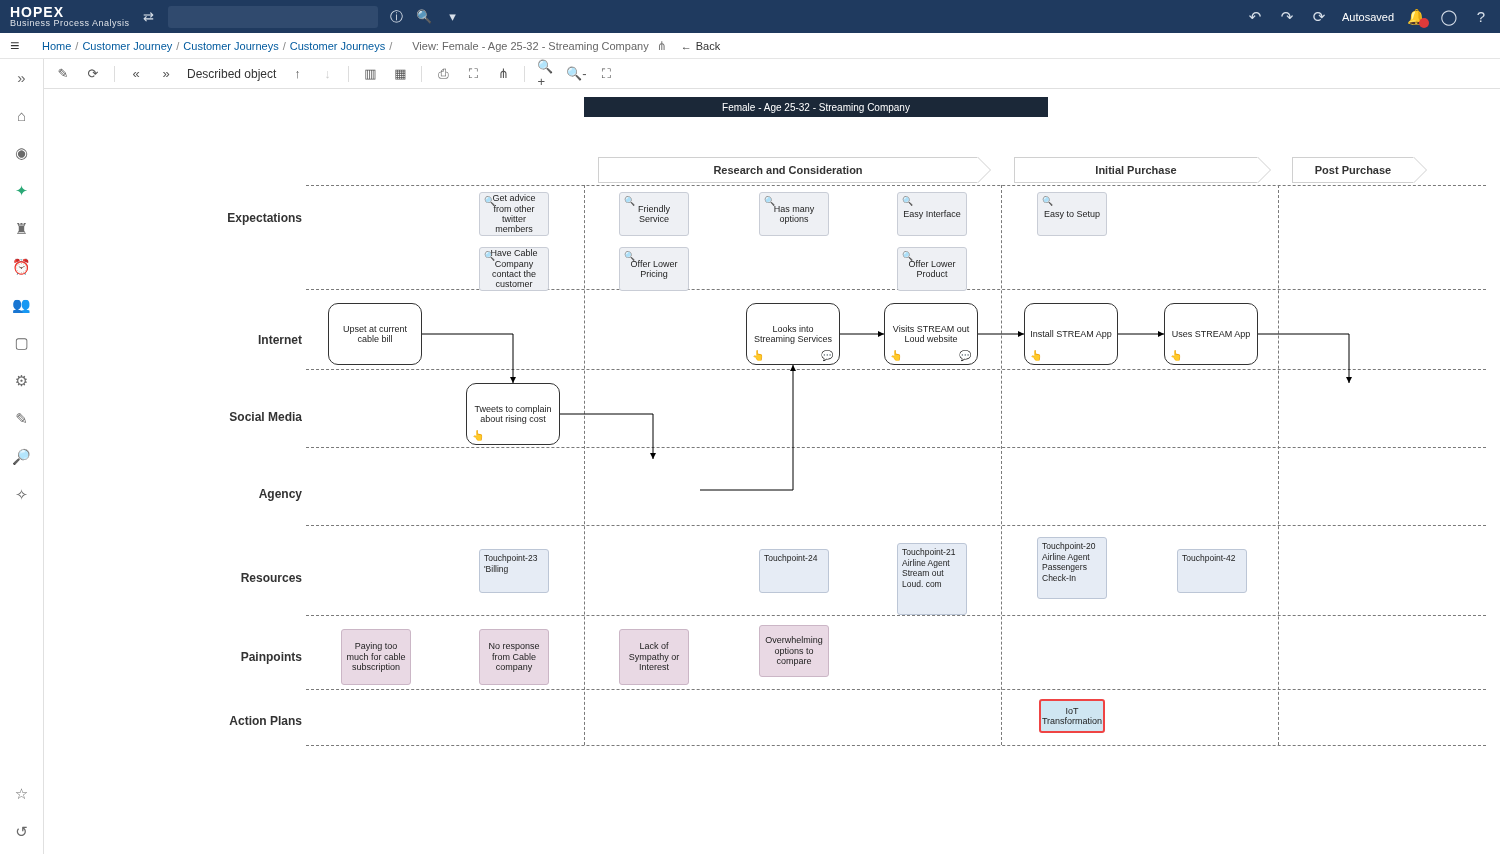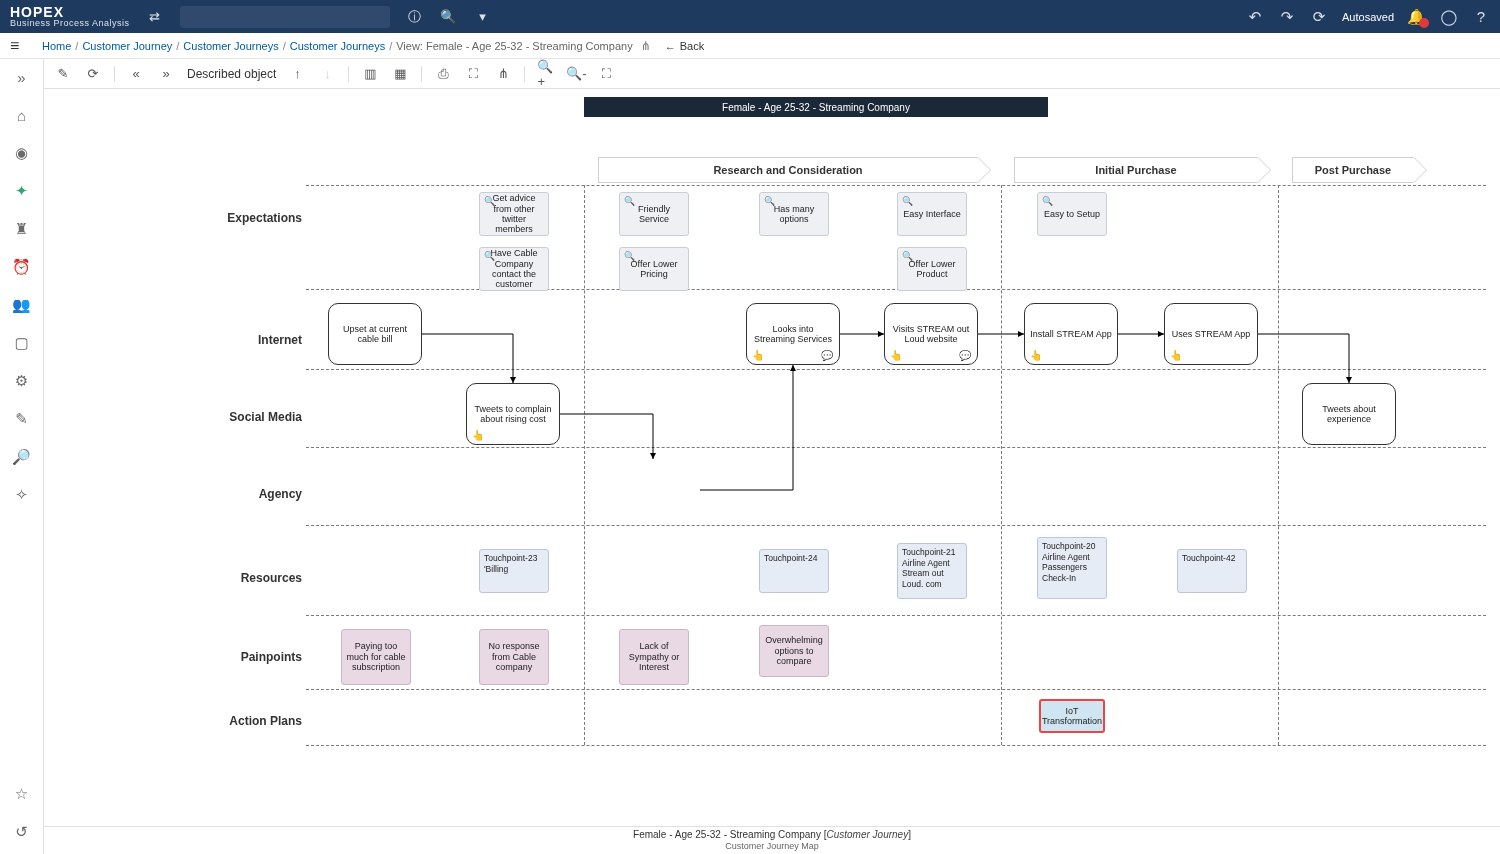--- a/index.html
+++ b/index.html
@@ -13,37 +13,37 @@
     --expect-fill:#eef0f4;
     --resource-fill:#e6ecf5;
     --pain-fill:#e9d9e4;
     --plan-fill:#cfe6f2;
     --sidebar-bg:#f0f0f0;
     --icon:#6a6a6a;
   }
   *{box-sizing:border-box;font-family:"Segoe UI",Arial,sans-serif;}
   html,body{margin:0;padding:0;width:1500px;height:854px;background:#ffffff;overflow:hidden;}
   
-  .topbar{background:var(--topbar-bg);color:var(--topbar-fg);height:33px;display:flex;align-items:center;gap:16px;padding:16px 10px;font-size:11px;}
+  .topbar{background:var(--topbar-bg);color:var(--topbar-fg);height:33px;display:flex;align-items:center;gap:10px;padding:16px 10px;font-size:11px;}
   .brand{display:flex;flex-direction:column;line-height:1;}
   .brand-name{font-weight:700;font-size:14px;letter-spacing:1px;}
   .brand-sub{font-size:9px;opacity:.85;letter-spacing:.5px;}
   .top-ico{width:18px;height:18px;display:flex;align-items:center;justify-content:center;color:#d8e0ea;font-size:13px;}
   .top-search{background:#304a6e;height:22px;width:210px;border-radius:3px;}
   .flex-spacer{flex:1;}
   .top-right{display:flex;align-items:center;gap:14px;}
   .top-right .top-ico{font-size:15px;}
   .notif{position:relative;}
   .notif::after{content:"";position:absolute;right:-3px;bottom:-2px;width:10px;height:10px;border-radius:50%;background:#e03a3a;}
   
   .crumbrow{height:26px;border-bottom:1px solid #e5e5e5;display:flex;align-items:center;font-size:11px;padding-left:10px;background:#fff;position:relative;}
   .hamb{position:absolute;left:10px;top:4px;font-size:16px;color:#333;}
   .crumb{color:var(--crumb);text-decoration:none;margin:0 4px;}
   .sep{color:#888;}
-  .crumb-plain{color:#666;margin-left:4px;text-align:right;}
+  .crumb-plain{color:#666;margin-left:20px;text-align:right;}
   .crumbrow .share-ico{margin-left:8px;color:#777;font-size:12px;}
   .back-group{display:flex;align-items:center;gap:4px;margin-left:14px;color:#333;}
   
   .body{position:absolute;left:0;right:0;top:59px;bottom:0;display:flex;}
   .left-rail{width:44px;background:#fff;border-right:1px solid #e0e0e0;display:flex;flex-direction:column;align-items:center;padding-top:6px;gap:14px;}
   .left-rail .rail-ico{width:24px;height:24px;display:flex;align-items:center;justify-content:center;color:var(--icon);font-size:15px;}
   .left-rail .bottom{margin-top:auto;margin-bottom:10px;display:flex;flex-direction:column;gap:14px;align-items:center;}
   .main{flex:1;position:relative;background:#fff;overflow:hidden;}
   
   .toolbar{height:30px;border-bottom:1px solid #e0e0e0;display:flex;align-items:center;gap:12px;padding:0 10px;font-size:12px;color:#555;}
@@ -253,31 +253,28 @@
           <span>Visits STREAM out Loud website</span>
         </div>
       <div class="card step" id="s6" style="left:980px;top:214px">
           <span class="s-ico-l">👆</span>
           <span>Install STREAM App</span>
         </div>
       <div class="card step" id="s7" style="left:1120px;top:214px">
           <span class="s-ico-l">👆</span>
           <span>Uses STREAM App</span>
         </div>
-      <div class="card step" id="s8" style="left:1258px;top:294px">
-          <span>Tweets about experience</span>
-        </div>
 
       <div class="card res" style="left:435px;top:460px">
           <span>Touchpoint-23<br>'Billing</span>
         </div>
       <div class="card res" style="left:715px;top:460px">
           <span>Touchpoint-24</span>
         </div>
-      <div class="card res" style="left:853px;top:454px;height:56px">
+      <div class="card res" style="left:853px;top:454px;height:72px">
           <span>Touchpoint-21<br>Airline Agent<br>Stream out Loud. com</span>
         </div>
       <div class="card res" style="left:993px;top:448px;height:62px">
           <span>Touchpoint-20<br>Airline Agent<br>Passengers Check-In</span>
         </div>
       <div class="card res" style="left:1133px;top:460px">
           <span>Touchpoint-42</span>
         </div>
 
       <div class="card pain" style="left:297px;top:540px">
@@ -313,21 +310,14 @@
         <path d="M796,245 L840,245" fill="none" stroke="#000" stroke-width="1" marker-end="url(#ah)"></path>
 
         <path d="M934,245 L980,245" fill="none" stroke="#000" stroke-width="1" marker-end="url(#ah)"></path>
 
         <path d="M1074,245 L1120,245" fill="none" stroke="#000" stroke-width="1" marker-end="url(#ah)"></path>
 
         <path d="M1214,245 L1305,245 L1305,294" fill="none" stroke="#000" stroke-width="1" marker-end="url(#ah)"></path>
       </svg>
     </div>
 
-    <div class="diag-footer">
-      <div>
-        <span>Female - Age 25-32 - Streaming Company</span>
-        <span> [</span><em>Customer Journey</em><span>]</span>
-      </div>
-      <div style="font-size:9px;color:#666">Customer Journey Map</div>
-    </div>
   </div>
 </div>
 
 </body></html>

